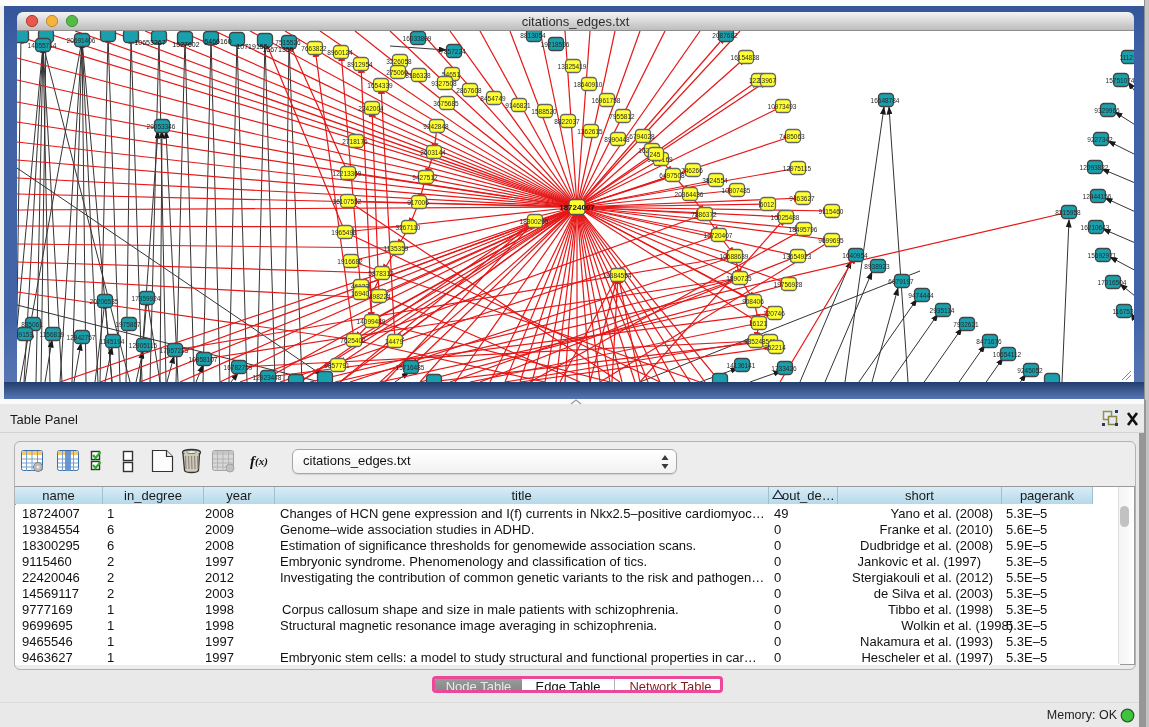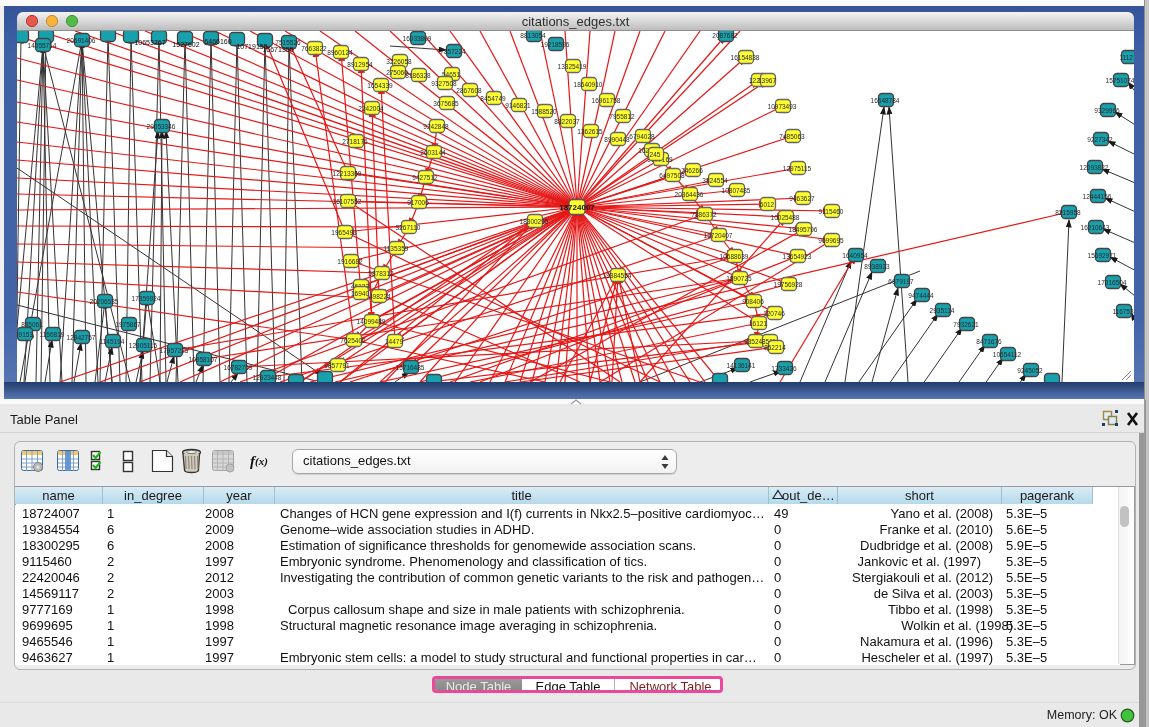--- a/index.html
+++ b/index.html
@@ -703,40 +703,40 @@
 <span class="c" style="left:92px">2</span>
 <span class="c" style="left:190px">2003</span>
 <span class="c" style="left:759px">0</span>
 <span class="c cc" style="left:814px;width:164px">de Silva et al. (2003)</span>
 <span class="c" style="left:991px">5.3E–5</span>
 </div>
 <div class="row" style="top:601px">
 <span class="c" style="left:7px">9777169</span>
 <span class="c" style="left:92px">1</span>
 <span class="c" style="left:190px">1998</span>
-<span class="c" style="left:273px;width:489px;overflow:hidden">Corpus callosum shape and size in male patients with schizophrenia.</span>
+<span class="c" style="left:267px;width:489px;overflow:hidden">Corpus callosum shape and size in male patients with schizophrenia.</span>
 <span class="c" style="left:759px">0</span>
 <span class="c cc" style="left:814px;width:164px">Tibbo et al. (1998)</span>
 <span class="c" style="left:991px">5.3E–5</span>
 </div>
 <div class="row" style="top:617px">
 <span class="c" style="left:7px">9699695</span>
 <span class="c" style="left:92px">1</span>
 <span class="c" style="left:190px">1998</span>
 <span class="c" style="left:265px;width:489px;overflow:hidden">Structural magnetic resonance image averaging in schizophrenia.</span>
 <span class="c" style="left:759px">0</span>
 <span class="c cc" style="left:834px;width:164px">Wolkin et al. (1998)</span>
 <span class="c" style="left:991px">5.3E–5</span>
 </div>
 <div class="row" style="top:633px">
 <span class="c" style="left:7px">9465546</span>
 <span class="c" style="left:92px">1</span>
 <span class="c" style="left:190px">1997</span>
 <span class="c" style="left:759px">0</span>
-<span class="c cc" style="left:814px;width:164px">Nakamura et al. (1996)</span>
+<span class="c cc" style="left:814px;width:164px">Nakamura et al. (1993)</span>
 <span class="c" style="left:991px">5.3E–5</span>
 </div>
 <div class="row" style="top:649px">
 <span class="c" style="left:7px">9463627</span>
 <span class="c" style="left:92px">1</span>
 <span class="c" style="left:190px">1997</span>
 <span class="c" style="left:265px;width:489px;overflow:hidden">Embryonic stem cells: a model to study structural and functional properties in car…</span>
 <span class="c" style="left:759px">0</span>
 <span class="c cc" style="left:814px;width:164px">Hescheler et al. (1997)</span>
 <span class="c" style="left:991px">5.3E–5</span>

